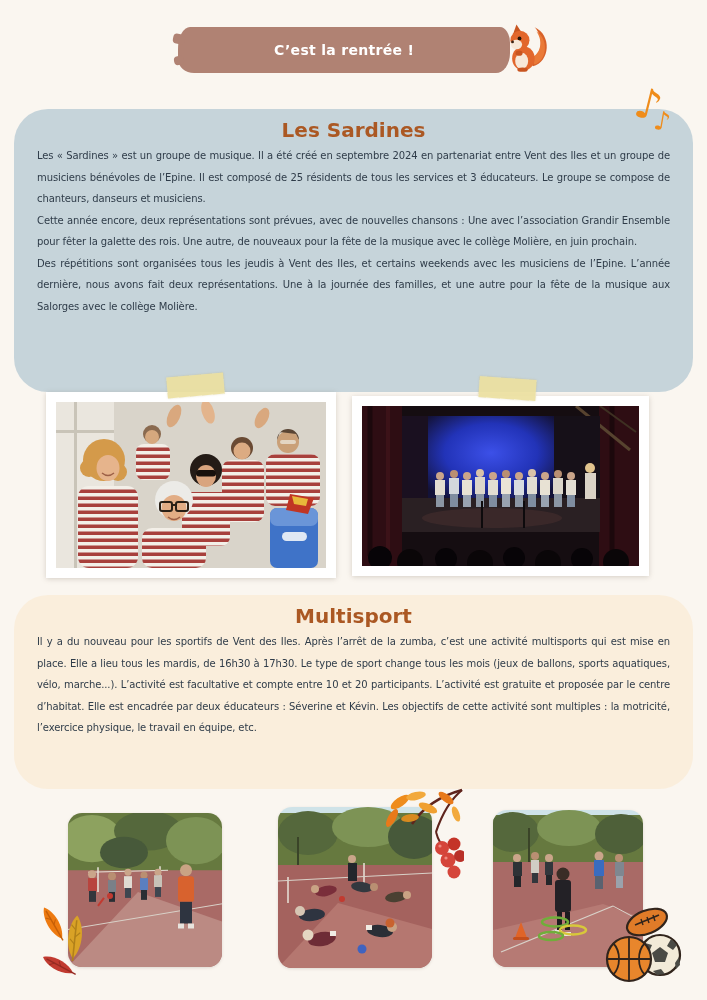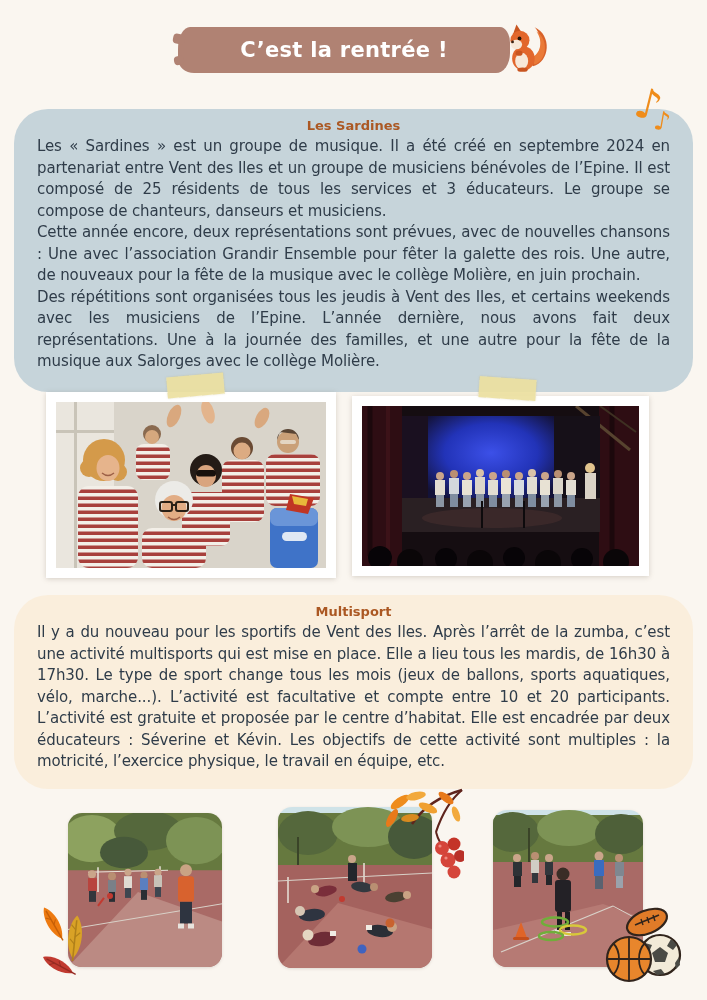--- a/index.html
+++ b/index.html
@@ -8,29 +8,29 @@
   .abs{position:absolute;}
 
   
   .banner{left:178px;top:27px;width:332px;height:46px;background:#b08273;
     border-radius:12px 10px 14px 16px/22px 16px 20px 14px;
     display:flex;align-items:center;justify-content:center;}
   .banner::before{content:"";position:absolute;left:-5px;top:7px;width:12px;height:10px;
     background:#b08273;border-radius:4px;transform:rotate(12deg);}
   .banner::after{content:"";position:absolute;left:-4px;bottom:8px;width:10px;height:9px;
     background:#b08273;border-radius:4px;transform:rotate(-10deg);}
-  .banner-title{color:#ffffff;font-size:21px;font-weight:bold;letter-spacing:.3px;}
+  .banner-title{color:#ffffff;font-size:14px;font-weight:bold;letter-spacing:.3px;}
   .squirrel{left:500px;top:20px;width:52px;height:56px;}
 
   
   .box{box-sizing:border-box;background:#c6d4da;border-radius:34px;padding:7px 23px 0 23px;}
   .box.sardines{left:14px;top:109px;width:679px;height:283px;}
   .box.multisport{left:14px;top:595px;width:679px;height:194px;background:#faeedc;}
-  .box h2{margin:2px 0 3px 0;text-align:center;font-size:13px;font-weight:bold;color:#ab5823;}
-  .box p{margin:0;text-align:justify;font-size:15px;line-height:21.5px;color:#2f3c49;letter-spacing:-0.1px;}
+  .box h2{margin:2px 0 3px 0;text-align:center;font-size:20px;font-weight:bold;color:#ab5823;}
+  .box p{margin:0;text-align:justify;font-size:10px;line-height:21.5px;color:#2f3c49;letter-spacing:-0.1px;}
 
   .music-notes{left:633px;top:84px;width:54px;height:56px;color:#ef8c1a;}
   .music-notes .n1{position:absolute;left:2px;top:-4px;font-size:42px;font-weight:bold;transform:rotate(14deg);}
   .music-notes .n2{position:absolute;left:21px;top:22px;font-size:26px;font-weight:bold;transform:rotate(10deg);}
 
   
   .frame{background:#ffffff;box-shadow:0 1px 5px rgba(120,105,90,.28);padding:10px;box-sizing:border-box;}
   .frame.left{left:46px;top:392px;width:290px;height:186px;}
   .frame.right{left:352px;top:396px;width:297px;height:180px;}
   .frame svg{display:block;width:100%;height:100%;}

